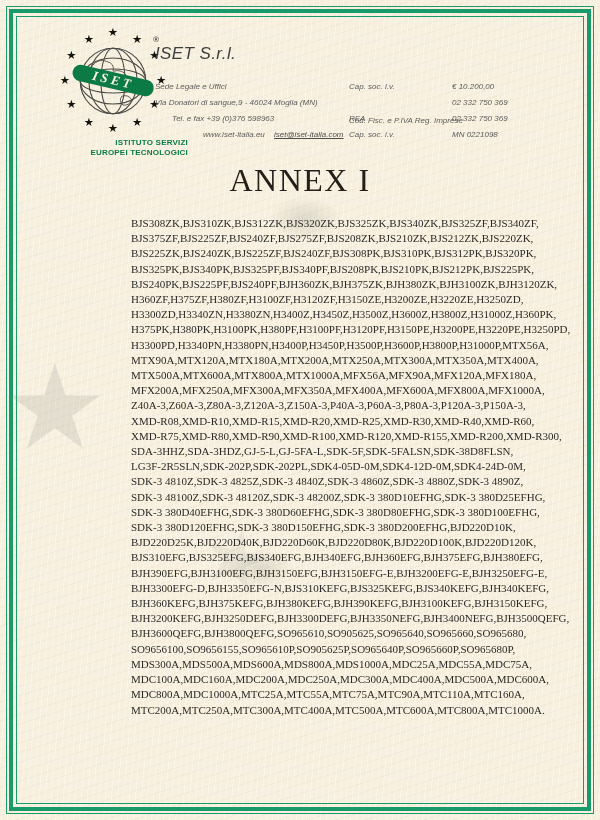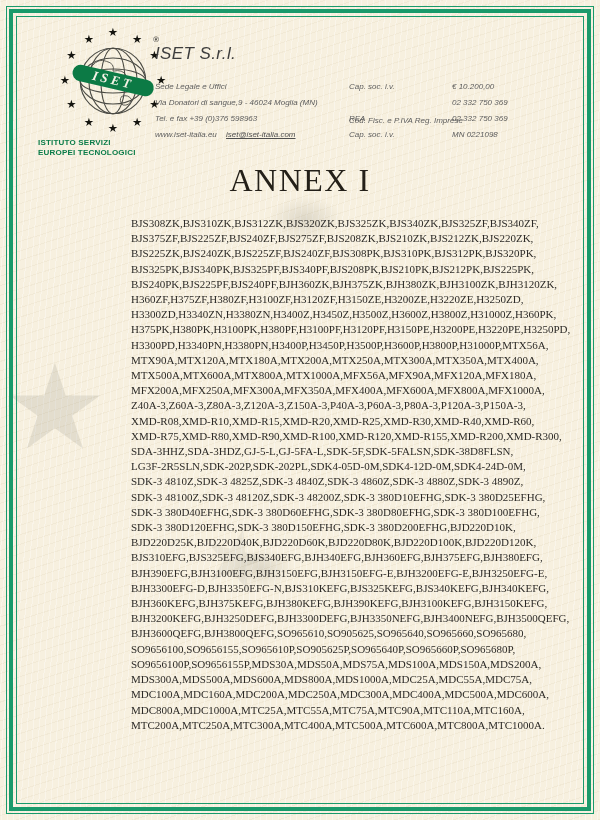--- a/index.html
+++ b/index.html
@@ -19,30 +19,30 @@
   .wm { position:absolute; color:#75756b; font-family:"DejaVu Sans",sans-serif; pointer-events:none; }
   .wm1 { left:2px;  top:338px; font-size:118px; opacity:.15; }
   .wm2 { left:200px; top:512px; font-size:80px; opacity:.09; transform:rotate(14deg); }
   .smudge { position:absolute; border-radius:50%; pointer-events:none;
     background:radial-gradient(closest-side, rgba(120,118,105,.20), rgba(120,118,105,0)); }
   .sm1 { left:268px; top:196px; width:74px; height:46px; }
   .sm2 { left:228px; top:548px; width:66px; height:40px; }
   
   .logo-wrap { position:absolute; left:38px; top:22px; width:150px; height:130px; }
   .logo-svg { position:absolute; left:13px; top:0; }
-  .org-name { position:absolute; left:0; top:116px; width:150px; text-align:left;
+  .org-name { position:absolute; left:0; top:116px; width:150px; text-align:right;
     color:#0b7c49; font-weight:bold; font-size:8px; line-height:9.5px; letter-spacing:.2px; }
   
   .company-name { position:absolute; left:155px; top:44px; font-size:17px; color:#3d3d3d;
     letter-spacing:.4px;font-style:italic; }
   .info { position:absolute; font-size:8px; color:#5c5c5c; white-space:nowrap;font-style:italic; }
-  .al0 { left:155px; top:82px; }  .al1 { left:155px; top:98px; }  .al2 { left:155px; top:114px; }
+  .al0 { left:155px; top:82px; }  .al1 { left:155px; top:98px; }  .al2 { left:172px; top:114px; }
   .weblin { left:155px; top:130px; }
   .weblin .email { text-decoration:underline; margin-left:7px; color:#4e4e4e; cursor:pointer; }
-  .weblin .site { cursor:pointer; }
+  .weblin .site { cursor:pointer;margin-left:48px; }
   .rl0 { left:349px; top:82px; } .rl1 { left:349px; top:116px; } .rl2 { left:349px; top:114px; } .rl3 { left:349px; top:130px; }
   .rv0 { left:452px; top:82px; } .rv1 { left:452px; top:98px; } .rv2 { left:452px; top:114px; } .rv3 { left:452px; top:130px; }
   
   .annex-title { position:absolute; left:0; top:162px; width:100%; text-align:center;
     font-family:"Liberation Serif",serif; font-size:32px; color:#242019; letter-spacing:1.5px; }
   .models { position:absolute; left:131px; top:216px; font-family:"Liberation Serif",serif;
     font-size:11px; line-height:15.2px; color:#2c2a27; }
   .model-line { white-space:nowrap; }
 </style>
 </head>
@@ -144,19 +144,18 @@
     <div class="model-line">SDK-3 380D40EFHG,SDK-3 380D60EFHG,SDK-3 380D80EFHG,SDK-3 380D100EFHG,</div>
     <div class="model-line">SDK-3 380D120EFHG,SDK-3 380D150EFHG,SDK-3 380D200EFHG,BJD220D10K,</div>
     <div class="model-line">BJD220D25K,BJD220D40K,BJD220D60K,BJD220D80K,BJD220D100K,BJD220D120K,</div>
     <div class="model-line">BJS310EFG,BJS325EFG,BJS340EFG,BJH340EFG,BJH360EFG,BJH375EFG,BJH380EFG,</div>
     <div class="model-line">BJH390EFG,BJH3100EFG,BJH3150EFG,BJH3150EFG-E,BJH3200EFG-E,BJH3250EFG-E,</div>
     <div class="model-line">BJH3300EFG-D,BJH3350EFG-N,BJS310KEFG,BJS325KEFG,BJS340KEFG,BJH340KEFG,</div>
     <div class="model-line">BJH360KEFG,BJH375KEFG,BJH380KEFG,BJH390KEFG,BJH3100KEFG,BJH3150KEFG,</div>
     <div class="model-line">BJH3200KEFG,BJH3250DEFG,BJH3300DEFG,BJH3350NEFG,BJH3400NEFG,BJH3500QEFG,</div>
     <div class="model-line">BJH3600QEFG,BJH3800QEFG,SO965610,SO905625,SO965640,SO965660,SO965680,</div>
     <div class="model-line">SO9656100,SO9656155,SO965610P,SO905625P,SO965640P,SO965660P,SO965680P,</div>
-    <div class="model-line">SO9656100P,SO9656155P,MDS30A,MDS50A,MDS75A,MDS100A,MDS150A,MDS200A,</div>
     <div class="model-line">MDS300A,MDS500A,MDS600A,MDS800A,MDS1000A,MDC25A,MDC55A,MDC75A,</div>
     <div class="model-line">MDC100A,MDC160A,MDC200A,MDC250A,MDC300A,MDC400A,MDC500A,MDC600A,</div>
     <div class="model-line">MDC800A,MDC1000A,MTC25A,MTC55A,MTC75A,MTC90A,MTC110A,MTC160A,</div>
     <div class="model-line">MTC200A,MTC250A,MTC300A,MTC400A,MTC500A,MTC600A,MTC800A,MTC1000A.</div>
   </div>
 </div>
 
 </body></html>

